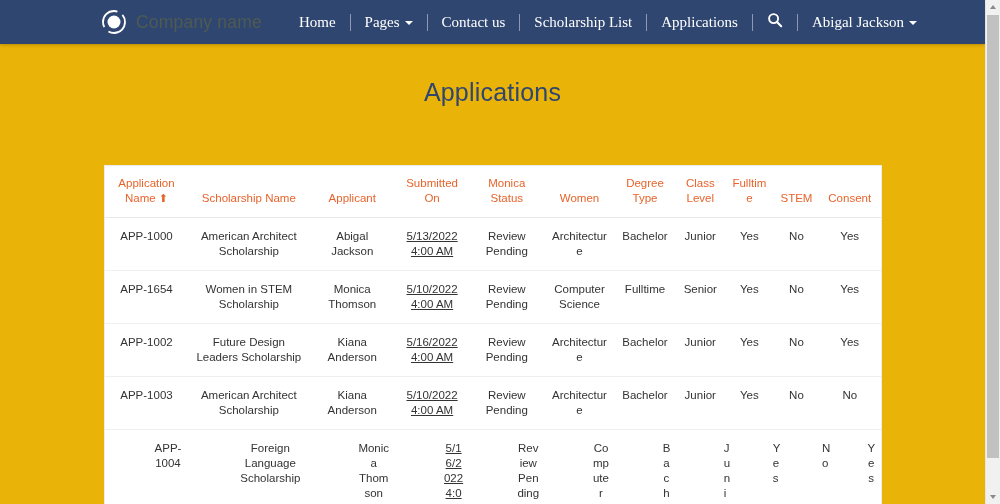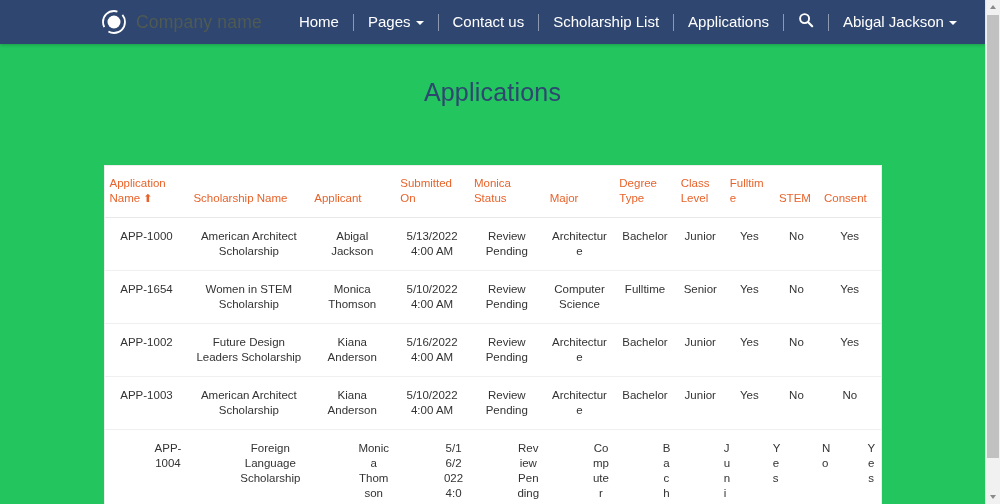--- a/index.html
+++ b/index.html
@@ -16,21 +16,21 @@
     color: #333333;
     position: relative;
   }
 
   
   .page {
     position: absolute;
     top: 0; left: 0;
     width: 985px;
     height: 504px;
-    background: #22c55e;
+    background: #eab308;
     overflow: hidden;
   }
 
   
   .navbar {
     height: 44px;
     background: #2f4670;
     display: flex;
     align-items: center;
     box-shadow: 0 1px 3px rgba(0,0,0,0.22);
@@ -54,20 +54,21 @@
   .brand-name {
     font-size: 17.5px;
     color: #4e5a52;
     letter-spacing: .2px;
     white-space: nowrap;
   }
   .nav-links {
     display: flex;
     align-items: center;
     margin-left: 23px;
+    font-family: Liberation Serif, serif;
   }
   .nav-item {
     color: #ffffff;
     font-size: 15px;
     padding: 0 14px;
     white-space: nowrap;
     cursor: pointer;
     line-height: 44px;
     display: flex;
     align-items: center;
@@ -110,21 +111,21 @@
   }
   table.data {
     width: 100%;
     border-collapse: collapse;
     table-layout: fixed;
   }
   table.data th {
     color: #e8632b;
     font-size: 11.5px;
     font-weight: normal;
-    text-align: left;
+    text-align: center;
     vertical-align: bottom;
     padding: 10px 5px 11px 5px;
     border-bottom: 1px solid #e8e8e8;
     line-height: 15px;
     word-wrap: break-word;
   }
   table.data td {
     font-size: 11.5px;
     color: #333333;
     text-align: center;
@@ -149,21 +150,21 @@
   col.c-apl   { width: 84px; }
   col.c-sub   { width: 72px; }
   col.c-rev   { width: 74px; }
   col.c-maj   { width: 68px; }
   col.c-deg   { width: 60px; }
   col.c-cls   { width: 48px; }
   col.c-ful   { width: 48px; }
   col.c-stm   { width: 44px; }
   col.c-con   { width: 60px; }
 
-  .cell-line { display: block; }
+  .cell-line { display: block; text-decoration: underline; }
 
   
   .scrollbar {
     position: absolute;
     top: 0; right: 0;
     width: 15px;
     height: 504px;
     background: #f1f1f1;
     border-left: 1px solid #e4e4e4;
   }
@@ -264,21 +265,21 @@
           <col class="c-stm">
           <col class="c-con">
       </colgroup>
       <thead>
         <tr>
           <th><span>Application Name</span><span class="sort-arrow">⬆</span></th>
           <th>Scholarship Name</th>
           <th>Applicant</th>
           <th>Submitted On</th>
           <th>Monica Status</th>
-          <th>Major</th>
+          <th>Women</th>
           <th>Degree Type</th>
           <th>Class Level</th>
           <th>Fulltime</th>
           <th>STEM</th>
           <th>Consent</th>
         </tr>
       </thead>
       <tbody>
         <tr>
           <td>APP-1000</td>

